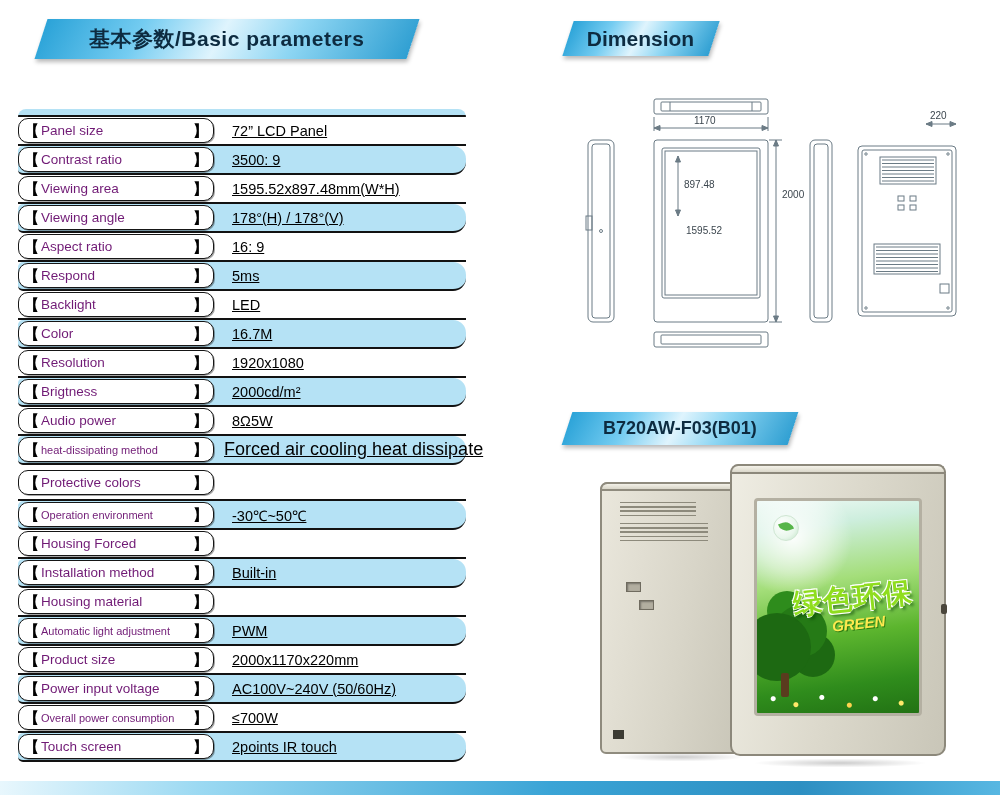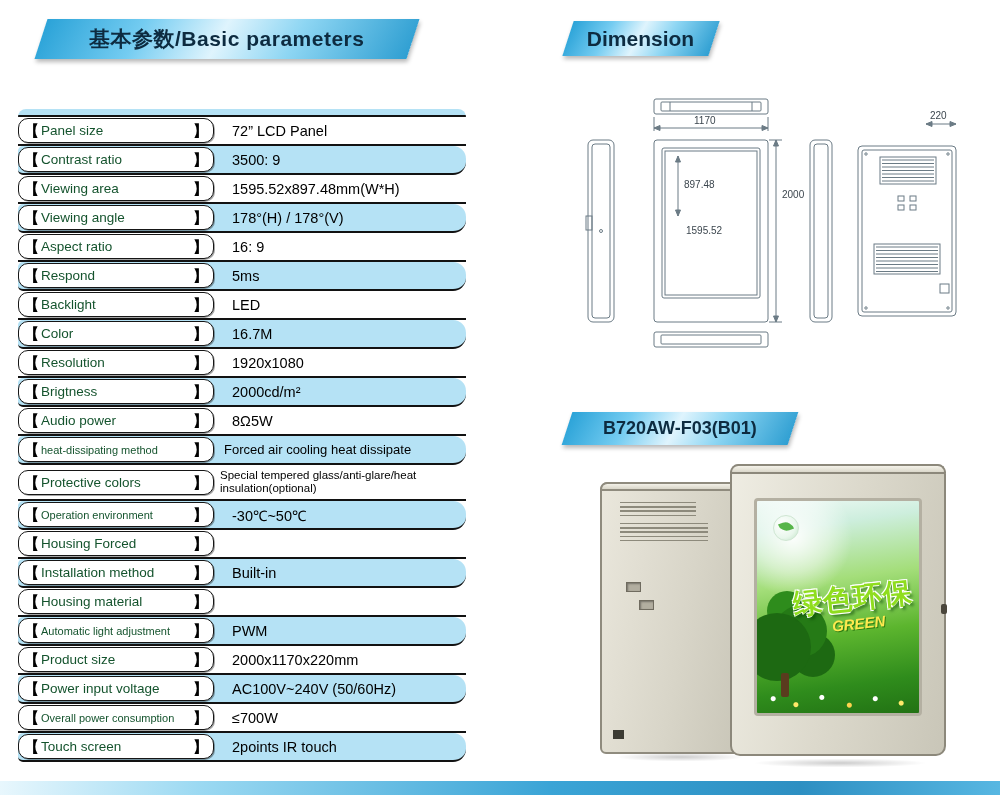--- a/index.html
+++ b/index.html
@@ -21,24 +21,24 @@
 
   
   .param-table { position:absolute; left:18px; top:109px; width:448px; }
   .table-top-strip { height:8px; background:#b5e2f5; border-radius:9px 9px 0 0; border-bottom:2px solid #121212; }
   .row { display:flex; align-items:center; height:29px; border-bottom:2px solid #121212; }
   .row.blue { background:#b5e2f5; border-radius:5px 13px 13px 5px; }
   .row.tall { height:36px; }
   .pill { flex:0 0 196px; height:25px; background:#ffffff; border:1.5px solid #161616; border-radius:10px;
     display:flex; align-items:center; justify-content:space-between; padding:0 5px; box-shadow:1px 1px 0 rgba(0,0,0,0.35); }
   .pill .bk  { font-weight:bold; font-size:15px; color:#000; line-height:1; }
-  .pill .lbl { font-size:13.5px; color:#14532d; flex:1; padding-left:2px; white-space:nowrap; overflow:hidden; }
+  .pill .lbl { font-size:13.5px; color:#701a75; flex:1; padding-left:2px; white-space:nowrap; overflow:hidden; }
   .pill.small .lbl { font-size:11px; }
-  .val { margin-left:18px; font-size:14.5px; color:#000; white-space:nowrap; }
-  .val.mid  { font-size:13px; margin-left:10px; }
+  .val { margin-left:18px; font-size:14.5px; color:#000; white-space:nowrap;text-decoration:underline; }
+  .val.mid  { font-size:18px; margin-left:10px; }
   .val.tiny { font-size:11.5px; margin-left:6px; line-height:1.15; max-width:238px; white-space:normal; }
 
   
   .dim-drawing { position:absolute; left:558px; top:84px; width:420px; height:290px; }
   .dim-drawing text { font-family:"Liberation Sans",sans-serif; }
 
   
   .product { position:absolute; left:575px; top:452px; width:405px; height:325px; }
   .kiosk-shadow { position:absolute; height:12px; background:radial-gradient(ellipse closest-side, rgba(0,0,0,0.20), transparent 75%); }
   .shadow-back  { left:20px; bottom:14px; width:170px; }
@@ -204,21 +204,20 @@
             <span class="bk">】</span>
           </div>
           <div class="val mid">Forced air cooling heat dissipate</div>
         </div>
         <div class="row white tall">
           <div class="pill">
             <span class="bk">【</span>
             <span class="lbl">Protective colors</span>
             <span class="bk">】</span>
           </div>
-          <div class="val tiny">Special tempered glass/anti-glare/heat insulation(optional)</div>
         </div>
         <div class="row blue">
           <div class="pill small">
             <span class="bk">【</span>
             <span class="lbl">Operation environment</span>
             <span class="bk">】</span>
           </div>
           <div class="val">-30℃~50℃</div>
         </div>
         <div class="row white">

